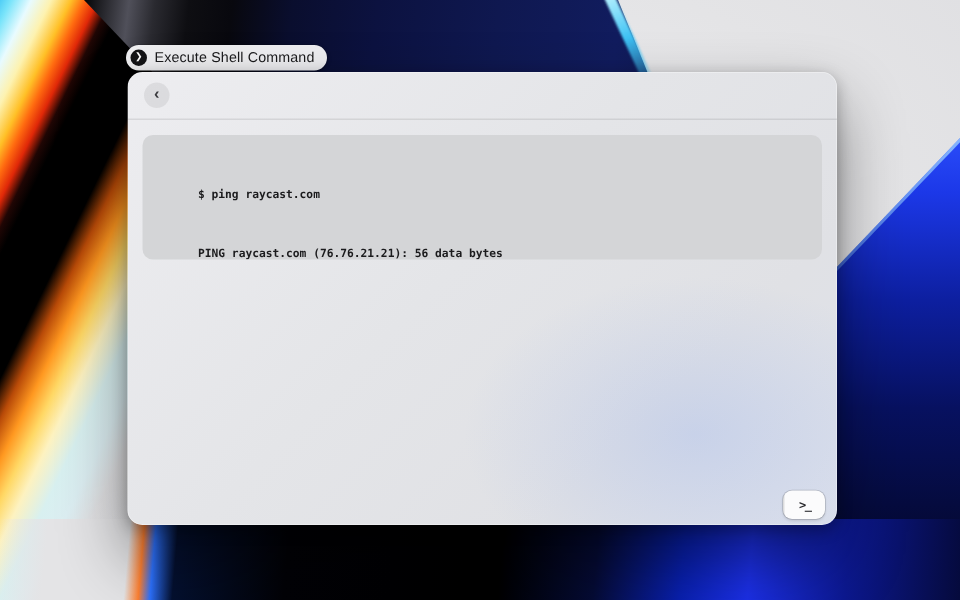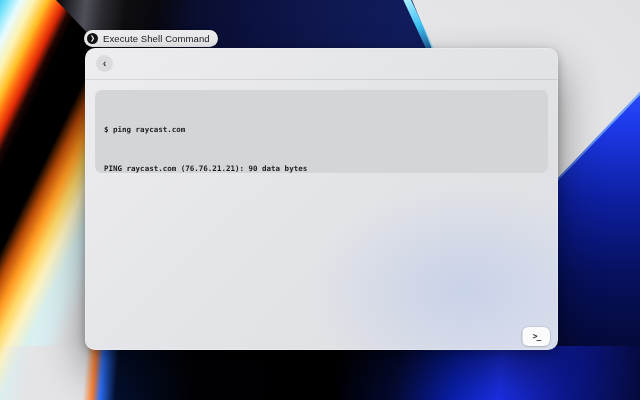--- a/index.html
+++ b/index.html
@@ -63,21 +63,21 @@
 
   .win-header { position:relative; height:32px; border-bottom:1px solid rgba(0,0,0,.09); }
   .back-btn { position:absolute; left:11px; top:7px; width:17px; height:17px; border-radius:50%;
     background:rgba(0,0,0,.07); color:#3a3a3e; font-size:11px; font-weight:700;
     display:flex; align-items:center; justify-content:center; cursor:pointer; padding-bottom:1px; }
 
   .terminal { position:absolute; left:10px; top:42px; width:453px; height:83px;
     background:#d4d5d7; border-radius:7px; padding:7px 9px;
     font-family:"DejaVu Sans Mono", monospace; font-size:7.5px; font-weight:600;
     color:#1b1b1d; line-height:13px; white-space:pre; overflow:hidden; }
-  .terminal .tline { height:13px; }
+  .terminal .tline { height:13px;margin-left:28px; }
 
   .win-footer { position:absolute; right:8px; bottom:4px; height:19px; display:flex;
     background:#fbfbfc; border-radius:6px;
     box-shadow:0 0 0 .5px rgba(0,0,0,.16), 0 1px 2px rgba(0,0,0,.12); overflow:hidden; }
   .copy-btn { display:flex; align-items:center; padding:0 10px; font-size:10px; font-weight:600;
     color:#28282c; cursor:pointer; white-space:nowrap; }
   .footer-sep { width:1px; background:rgba(0,0,0,.12); margin:3px 0; }
   .term-btn { display:flex; align-items:center; justify-content:center; width:27px;
     font-family:"DejaVu Sans Mono", monospace; font-size:8px; font-weight:700; color:#2a2a2e;
     letter-spacing:-1px; cursor:pointer; }
@@ -101,21 +101,21 @@
   </div>
 
   <div class="window">
 
     <div class="win-header">
       <div class="back-btn">‹</div>
     </div>
 
     <div class="terminal">
       <div class="tline">$ ping raycast.com</div>
-      <div class="tline">PING raycast.com (76.76.21.21): 90 data bytes</div>
+      <div class="tline">PING raycast.com (76.76.21.21): 56 data bytes</div>
       
       
       
       
     </div>
 
     <div class="win-footer">
       <div class="footer-sep"></div>
       <div class="term-btn">&gt;_</div>
     </div>

